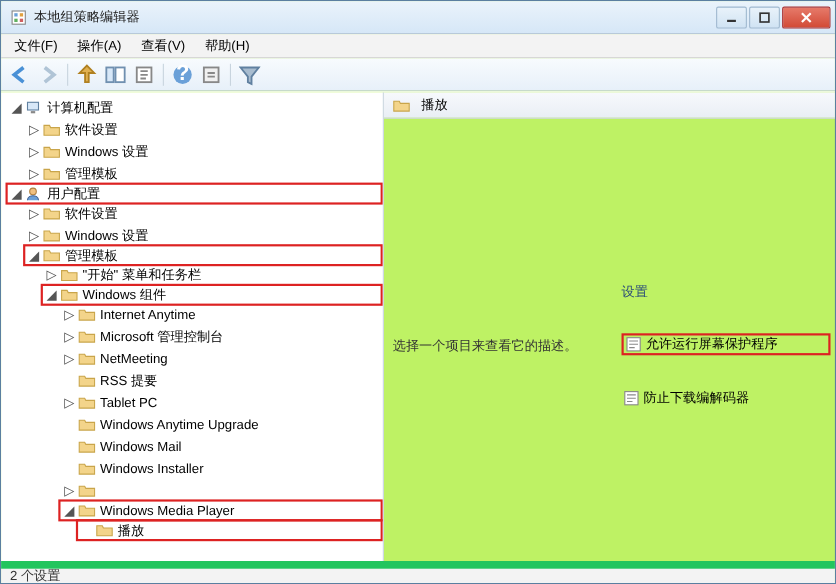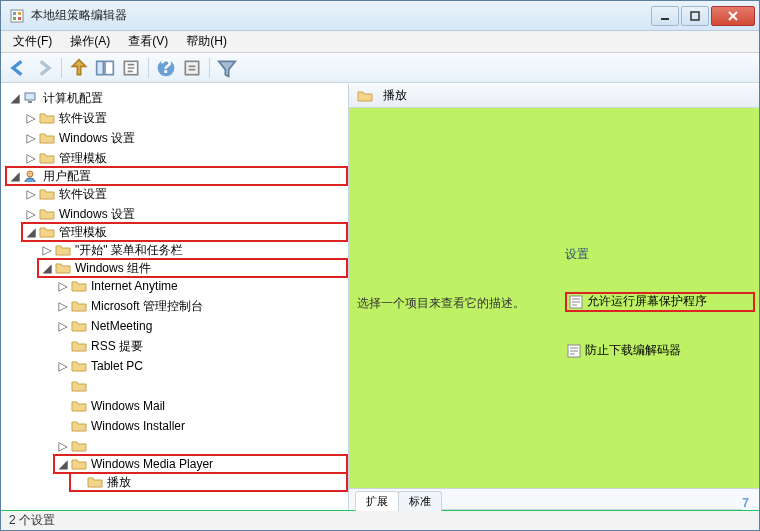--- a/index.html
+++ b/index.html
@@ -42,21 +42,21 @@
 .setting-item { display:flex; align-items:center; height:20px; padding:0 2px; cursor:pointer; gap:4px;margin-top:29px; }
 .setting-item.hl-red { border:2px solid #d22; }
 .policy-icon { width:14px; height:14px; }
 
 .tabs { height: 22px; display:flex; align-items:flex-end; border-top:1px solid #c8d4de; padding-left:6px; gap:0; background:#f7f9fc; }
 .tab { padding: 2px 10px; border:1px solid #c8d4de; border-bottom:none; background:#f1f5f9; border-radius:3px 3px 0 0; margin-right:-1px; cursor:pointer; font-size:11px; position:relative; top:1px; }
 .tab.active { background:#fff; z-index:2; }
 .tab-spacer { flex:1; border-bottom:1px solid #c8d4de; height:100%; }
 .caret7 { color:#6aa0d8; font-weight:bold; margin-right:10px; display:flex; align-items:flex-end; }
 
-.statusbar { height: 20px; background:#f3f3f3; border-top:1px solid #22c55e; display:flex; align-items:center; padding: 0 8px; color:#333; }
+.statusbar { height: 20px; background:#f3f3f3; border-top:7px solid #22c55e; display:flex; align-items:center; padding: 0 8px; color:#333; }
 
 
 .arrow-left { fill:none; stroke:#4a91d6; stroke-width:2; }
 .arrow-right { fill:none; stroke:#b0c4d6; stroke-width:2; }
 </style>
 </head>
 <body>
 
 <div class="window">
 
@@ -289,20 +289,21 @@
                             </svg>
                             <span>Tablet PC</span>
                           </div>
                         </li>
                       <li>
                           <div class="node">
                             <span class="exp blank">▷</span>
                             <svg class="folder-icon" viewBox="0 0 16 14">
                               <path d="M1 3h5l1 2h8v7H1z" fill="#f3d48a" stroke="#c9a54a"></path>
                             </svg>
+                            <span>Windows Anytime Upgrade</span>
                           </div>
                         </li>
                       <li>
                           <div class="node">
                             <span class="exp blank">▷</span>
                             <svg class="folder-icon" viewBox="0 0 16 14">
                               <path d="M1 3h5l1 2h8v7H1z" fill="#f3d48a" stroke="#c9a54a"></path>
                             </svg>
                             <span>Windows Mail</span>
                           </div>
@@ -380,26 +381,20 @@
             <svg class="policy-icon" viewBox="0 0 14 14">
                 <rect x="1" y="1" width="12" height="12" fill="#fff" stroke="#888"></rect>
                 <line x1="3" y1="4" x2="11" y2="4" stroke="#888"></line>
                 <line x1="3" y1="7" x2="11" y2="7" stroke="#888"></line>
                 <line x1="3" y1="10" x2="8" y2="10" stroke="#888"></line>
               </svg>
             <span>防止下载编解码器</span>
           </div>
         </div>
       </div>
-      <div class="tabs">
-        <div class="tab active">扩展</div>
-        <div class="tab">标准</div>
-        <div class="tab-spacer"></div>
-        <div class="caret7">7</div>
-      </div>
     </div>
   </div>
 
   <div class="statusbar">
     <span>2 个设置</span>
   </div>
 
 </div>
 
 </body></html>

